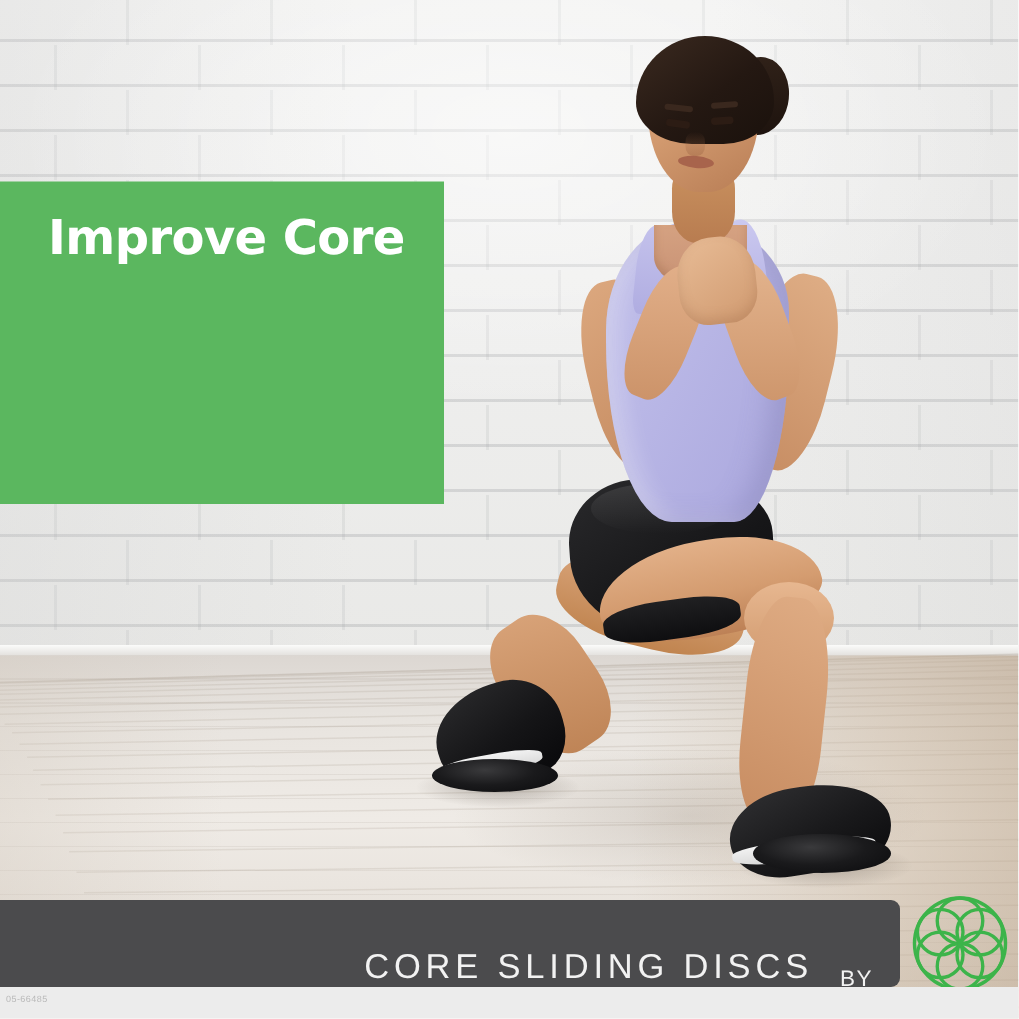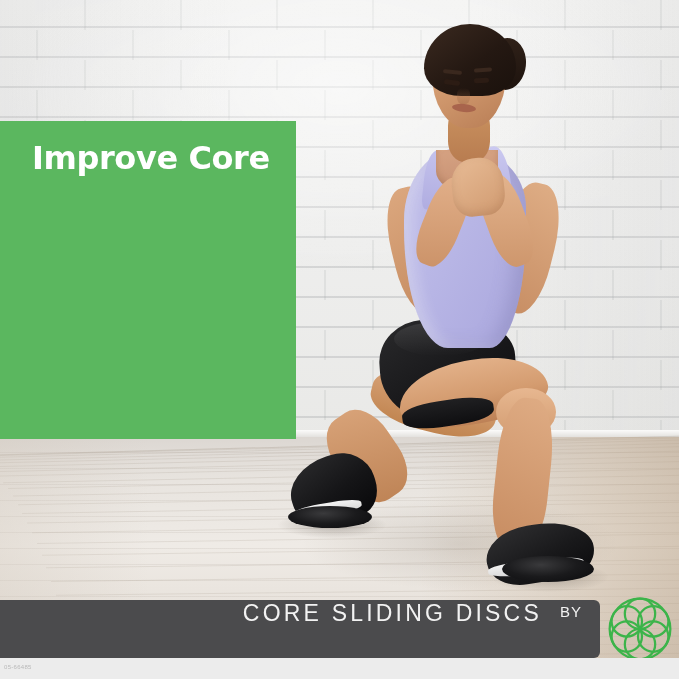--- a/index.html
+++ b/index.html
@@ -325,21 +325,21 @@
     width: 320px; height: 92px;
     background: radial-gradient(ellipse at 50% 50%, rgba(120,105,90,.20), rgba(120,105,90,0) 70%);
     border-radius: 50%;
   }
 
   
   .green-panel {
     position: absolute;
     left: 0; top: 121px;
     width: 296px;
-    height: 318px;
+    height: 215px;
     background: #5bb75f;
     box-sizing: border-box;
     padding: 20px 22px 0 32px;
   }
   .panel-heading {
     margin: 0;
     color: #ffffff;
     font-family: "DejaVu Sans", sans-serif;
     font-size: 32px;
     font-weight: bold;
@@ -368,21 +368,21 @@
     left: -6px; top: 2px;
     width: 606px; height: 58px;
     background: #4b4b4d;
     border-radius: 6px;
   }
   .banner-inner {
     position: absolute;
     left: 0; top: 2px;
     width: 600px; height: 58px;
     display: flex;
-    align-items: flex-start;
+    align-items: flex-end;
     justify-content: flex-end;
     padding-right: 6px;
     box-sizing: border-box;
   }
   .banner-product {
     color: #f2f2f2;
     font-family: "Liberation Sans", sans-serif;
     font-size: 23px;
     font-weight: normal;
     letter-spacing: 3.2px;

